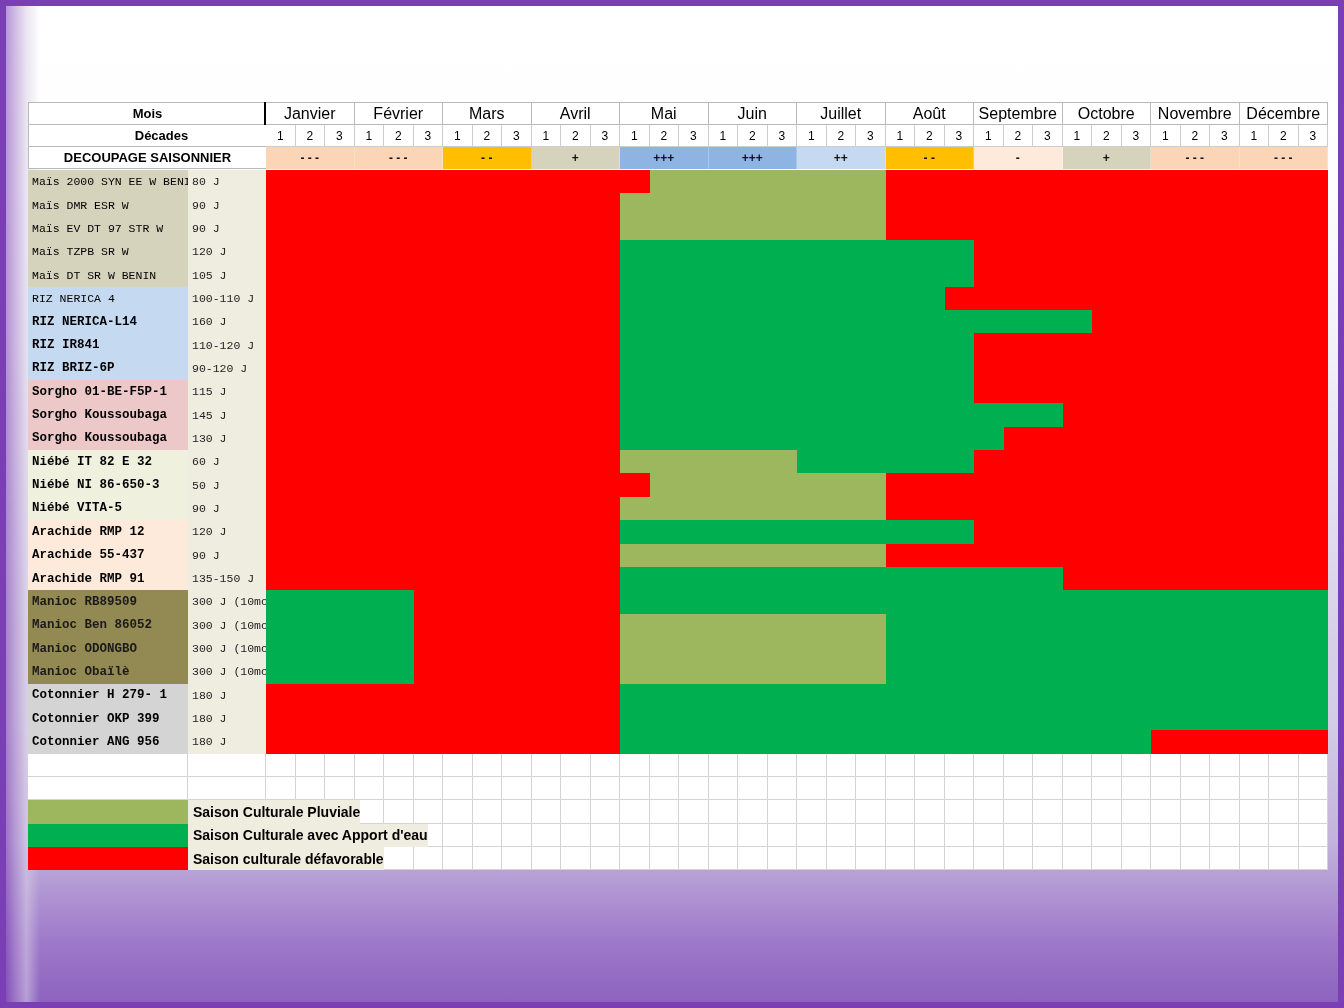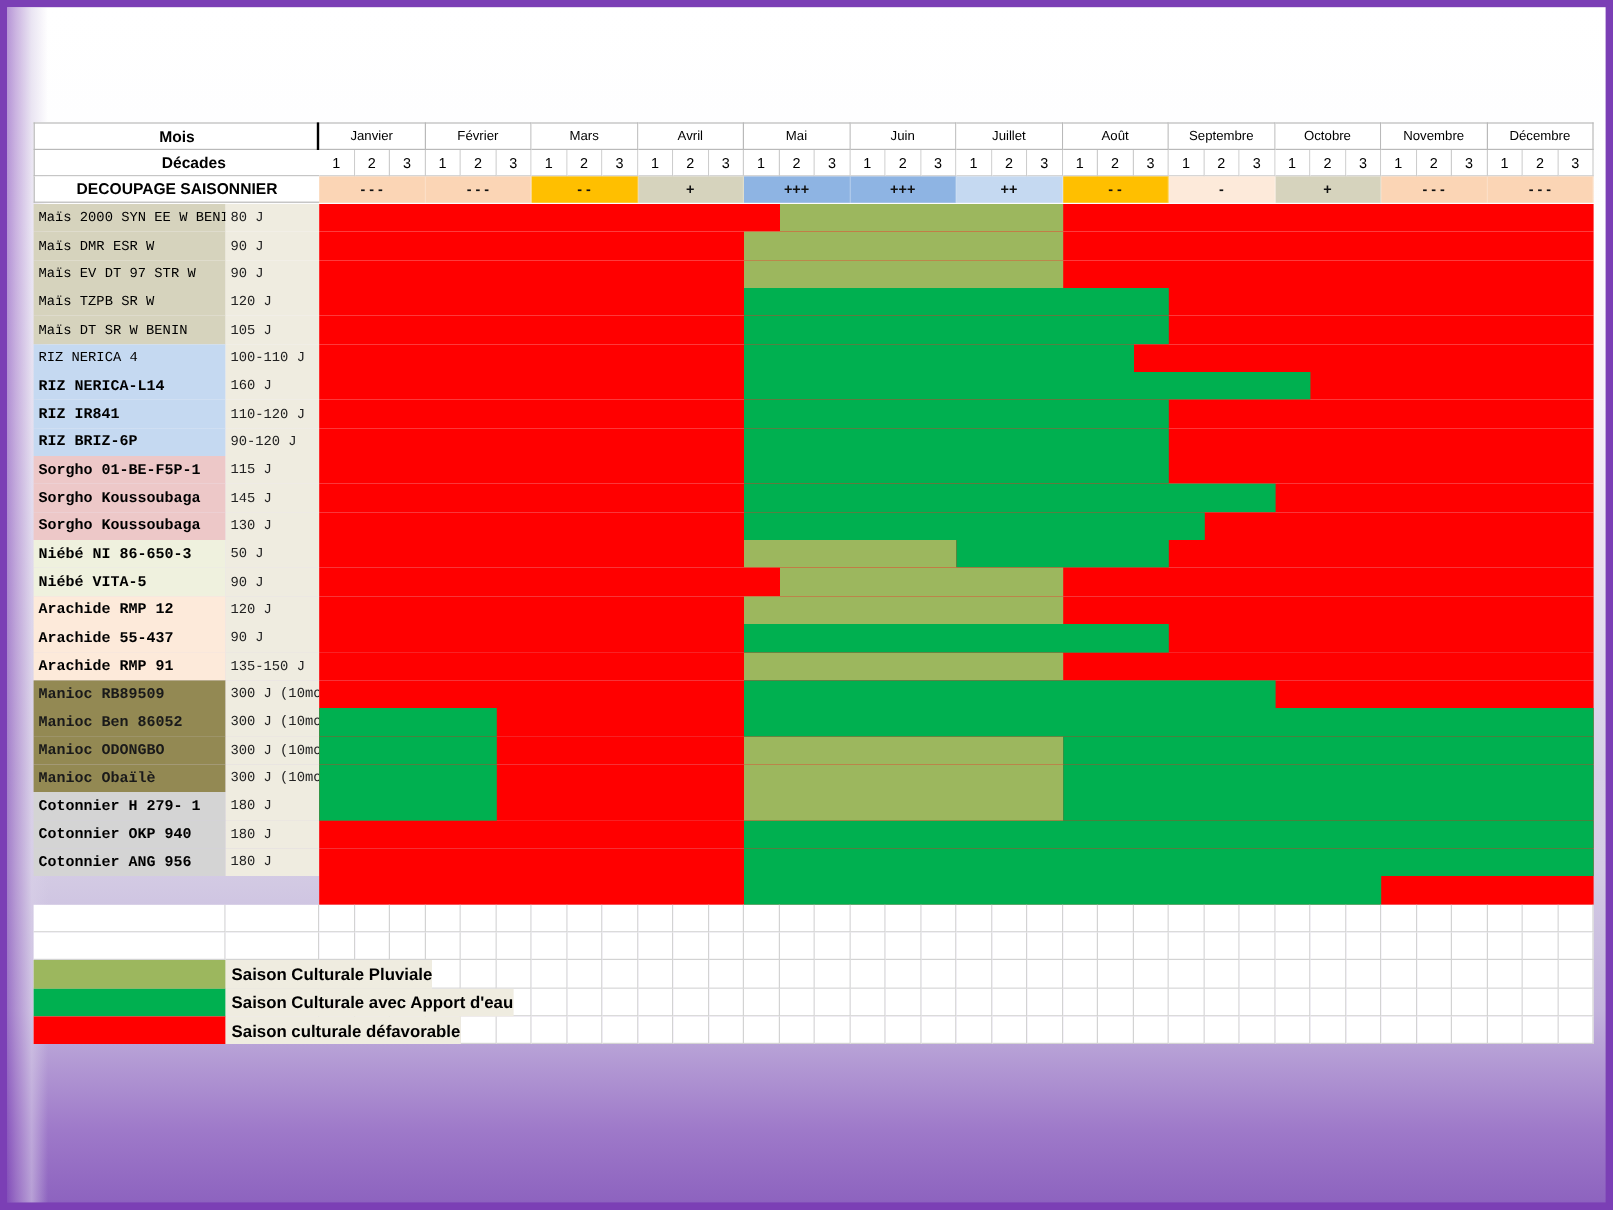--- a/index.html
+++ b/index.html
@@ -40,21 +40,21 @@
   .lab-cell{
     width:238px;box-sizing:border-box;background:#ffffff;
     border:1px solid #b9b9b9;border-right:none;
     display:flex;align-items:center;justify-content:center;
     font-weight:bold;font-size:13px;
   }
   .months{display:flex;}
   .mcell{
     box-sizing:border-box;border:1px solid #b9b9b9;border-left:none;
     background:#fff;display:flex;align-items:center;justify-content:center;
-    font-size:11px;
+    font-size:16px;
   }
   .dcell{
     box-sizing:border-box;border:1px solid #cdcdcd;border-left:none;border-top:none;
     background:#fff;display:flex;align-items:center;justify-content:center;
     font-size:12px;
   }
   .scell{
     box-sizing:border-box;border-right:1px solid rgba(255,255,255,.25);
     display:flex;align-items:center;justify-content:center;
     font-size:12px;font-weight:bold;color:#111;
@@ -238,20 +238,24 @@
         </div>
         <div class="crow">
           <div class="cname" style="background: rgb(237, 200, 200);">Sorgho Koussoubaga</div>
           <div class="cdur">145 J</div>
         </div>
         <div class="crow">
           <div class="cname" style="background: rgb(237, 200, 200);">Sorgho Koussoubaga</div>
           <div class="cdur">130 J</div>
         </div>
         <div class="crow">
+          <div class="cname" style="background: rgb(239, 241, 222);">Niébé IT 82 E 32</div>
+          <div class="cdur">60 J</div>
+        </div>
+        <div class="crow">
           <div class="cname" style="background: rgb(239, 241, 222);">Niébé NI 86-650-3</div>
           <div class="cdur">50 J</div>
         </div>
         <div class="crow">
           <div class="cname" style="background: rgb(239, 241, 222);">Niébé VITA-5</div>
           <div class="cdur">90 J</div>
         </div>
         <div class="crow">
           <div class="cname" style="background: rgb(253, 234, 218);">Arachide RMP 12</div>
           <div class="cdur">120 J</div>
@@ -278,21 +282,21 @@
         </div>
         <div class="crow">
           <div class="cname" style="background: rgb(147, 137, 83); color: rgb(26, 26, 26);">Manioc Obaïlè</div>
           <div class="cdur">300 J (10mois)</div>
         </div>
         <div class="crow">
           <div class="cname" style="background: rgb(212, 212, 212);">Cotonnier H 279- 1</div>
           <div class="cdur">180 J</div>
         </div>
         <div class="crow">
-          <div class="cname" style="background: rgb(212, 212, 212);">Cotonnier OKP 940</div>
+          <div class="cname" style="background: rgb(212, 212, 212);">Cotonnier OKP 399</div>
           <div class="cdur">180 J</div>
         </div>
         <div class="crow">
           <div class="cname" style="background: rgb(212, 212, 212);">Cotonnier ANG 956</div>
           <div class="cdur">180 J</div>
         </div>
       </div>
 
     <div id="plot" style="top:68px;">
         <div class="prow" style="background: rgb(255, 0, 0);">

